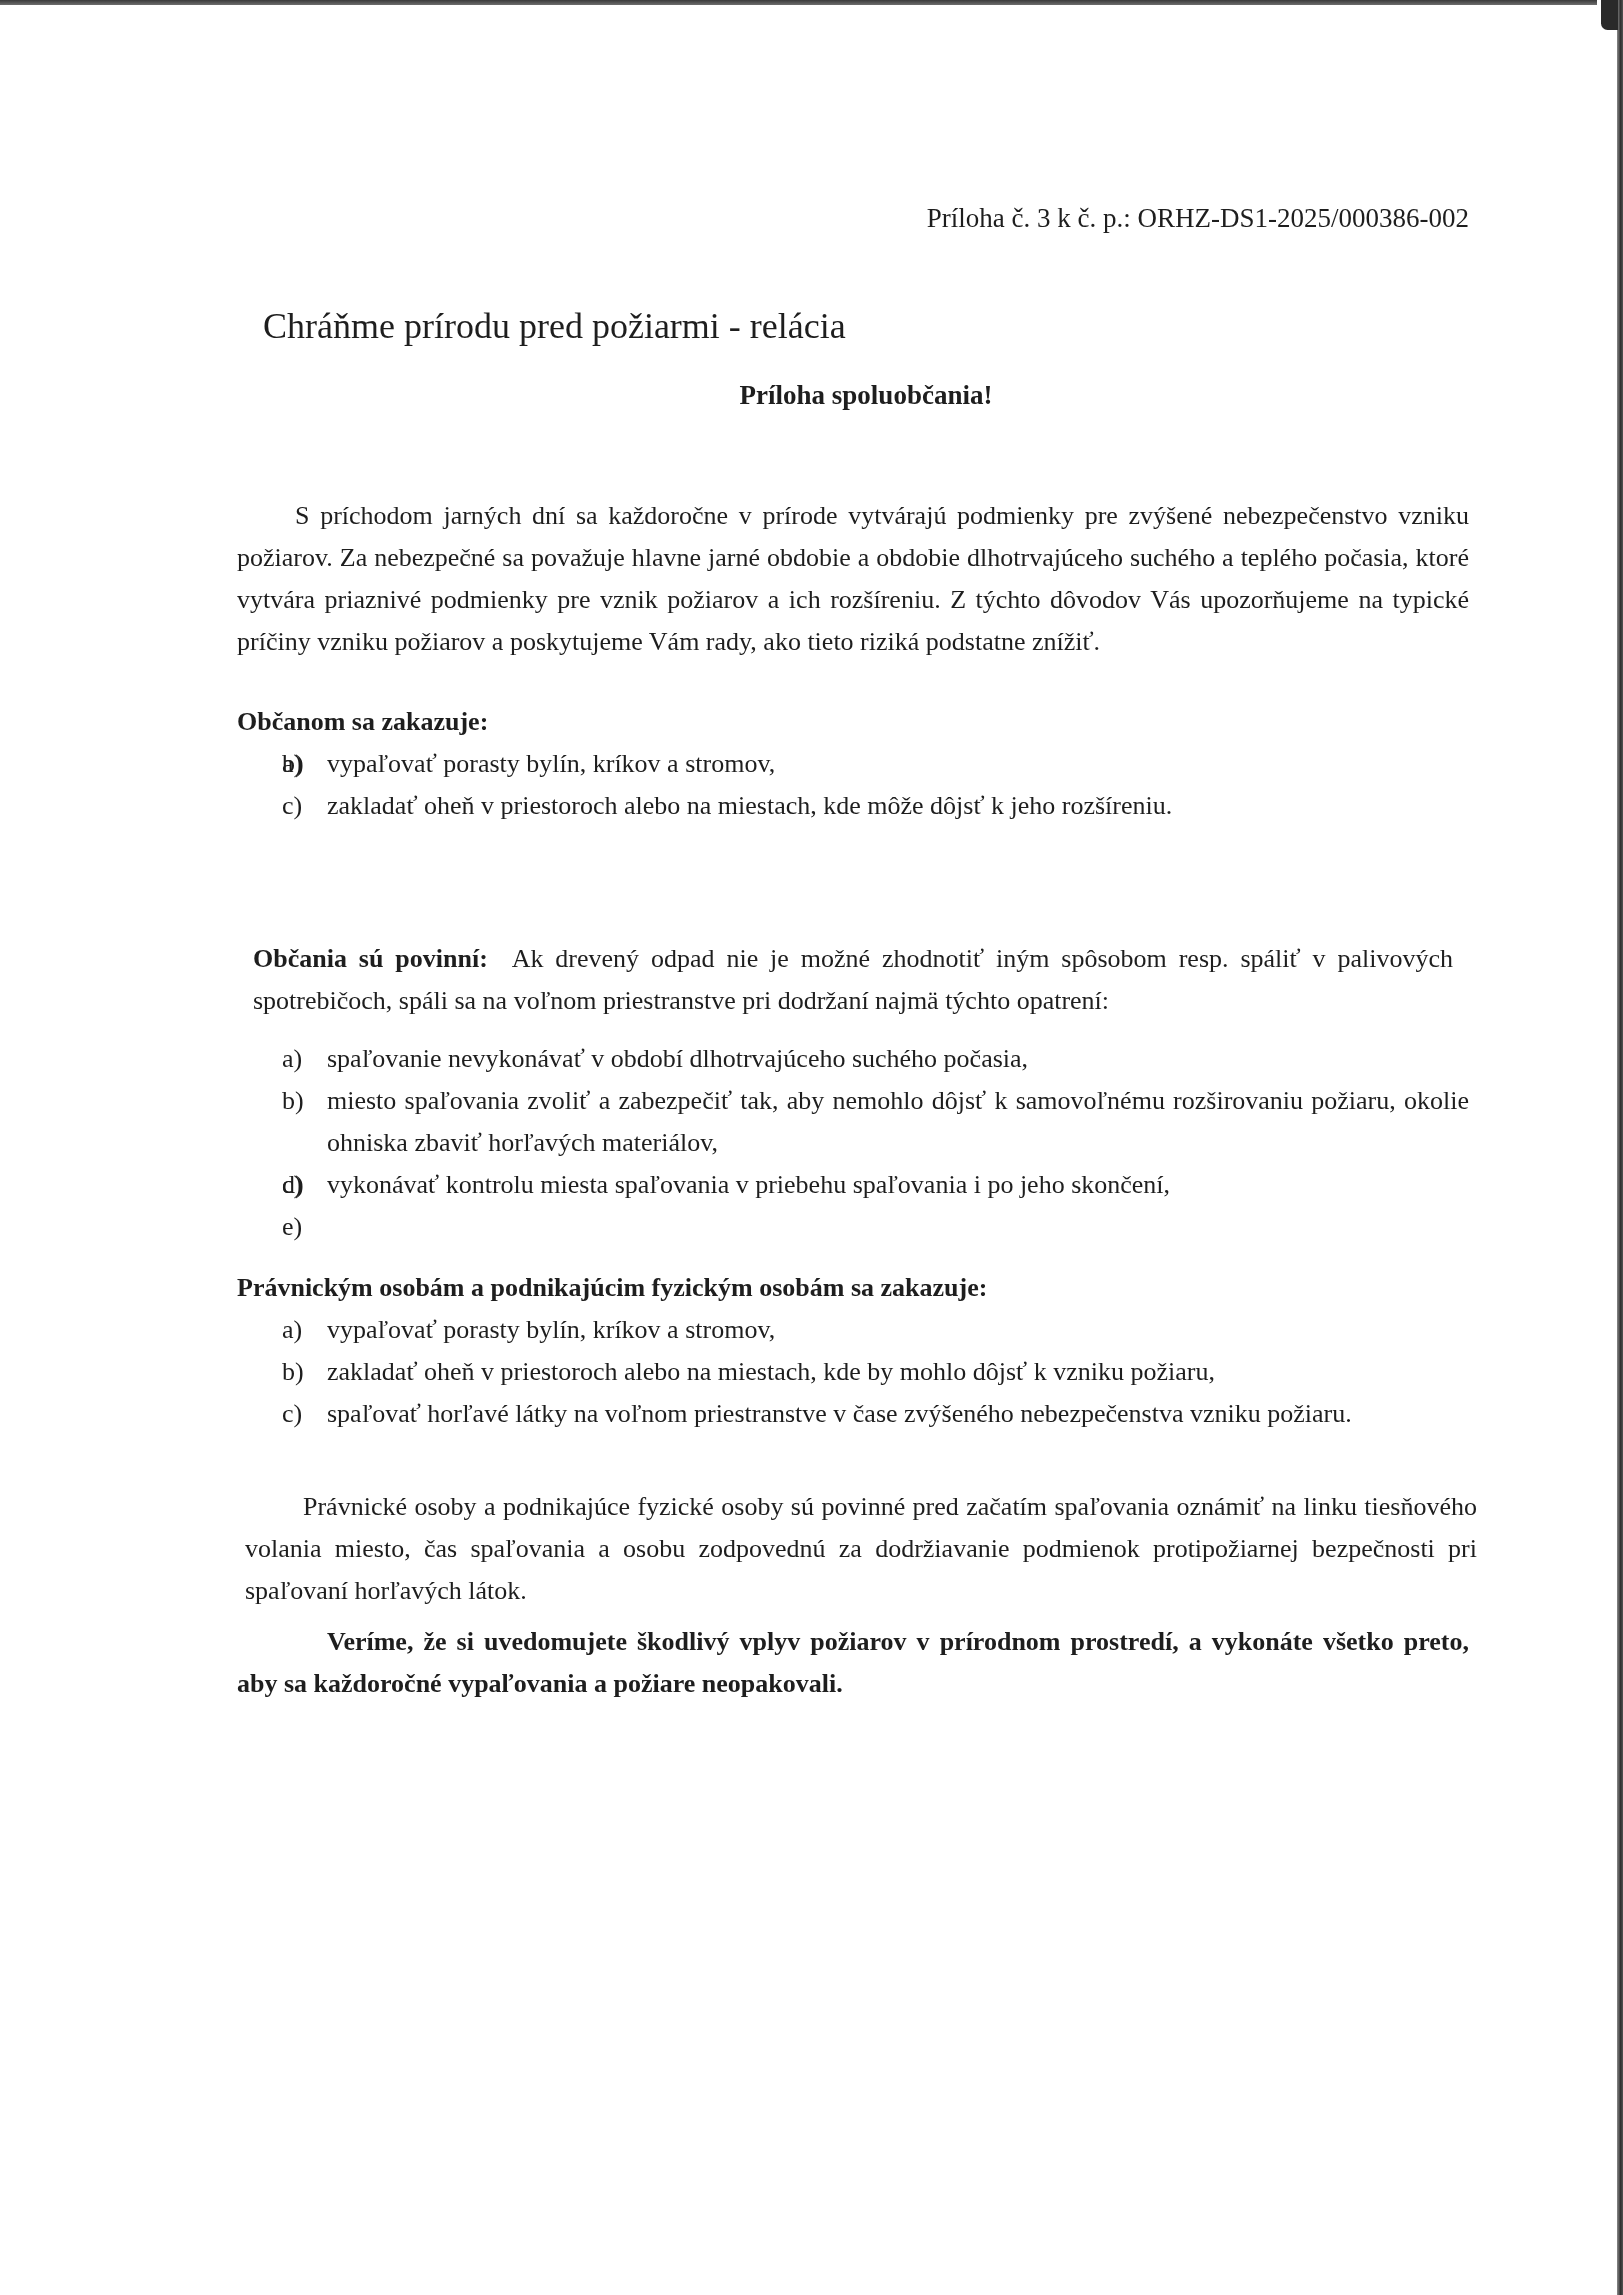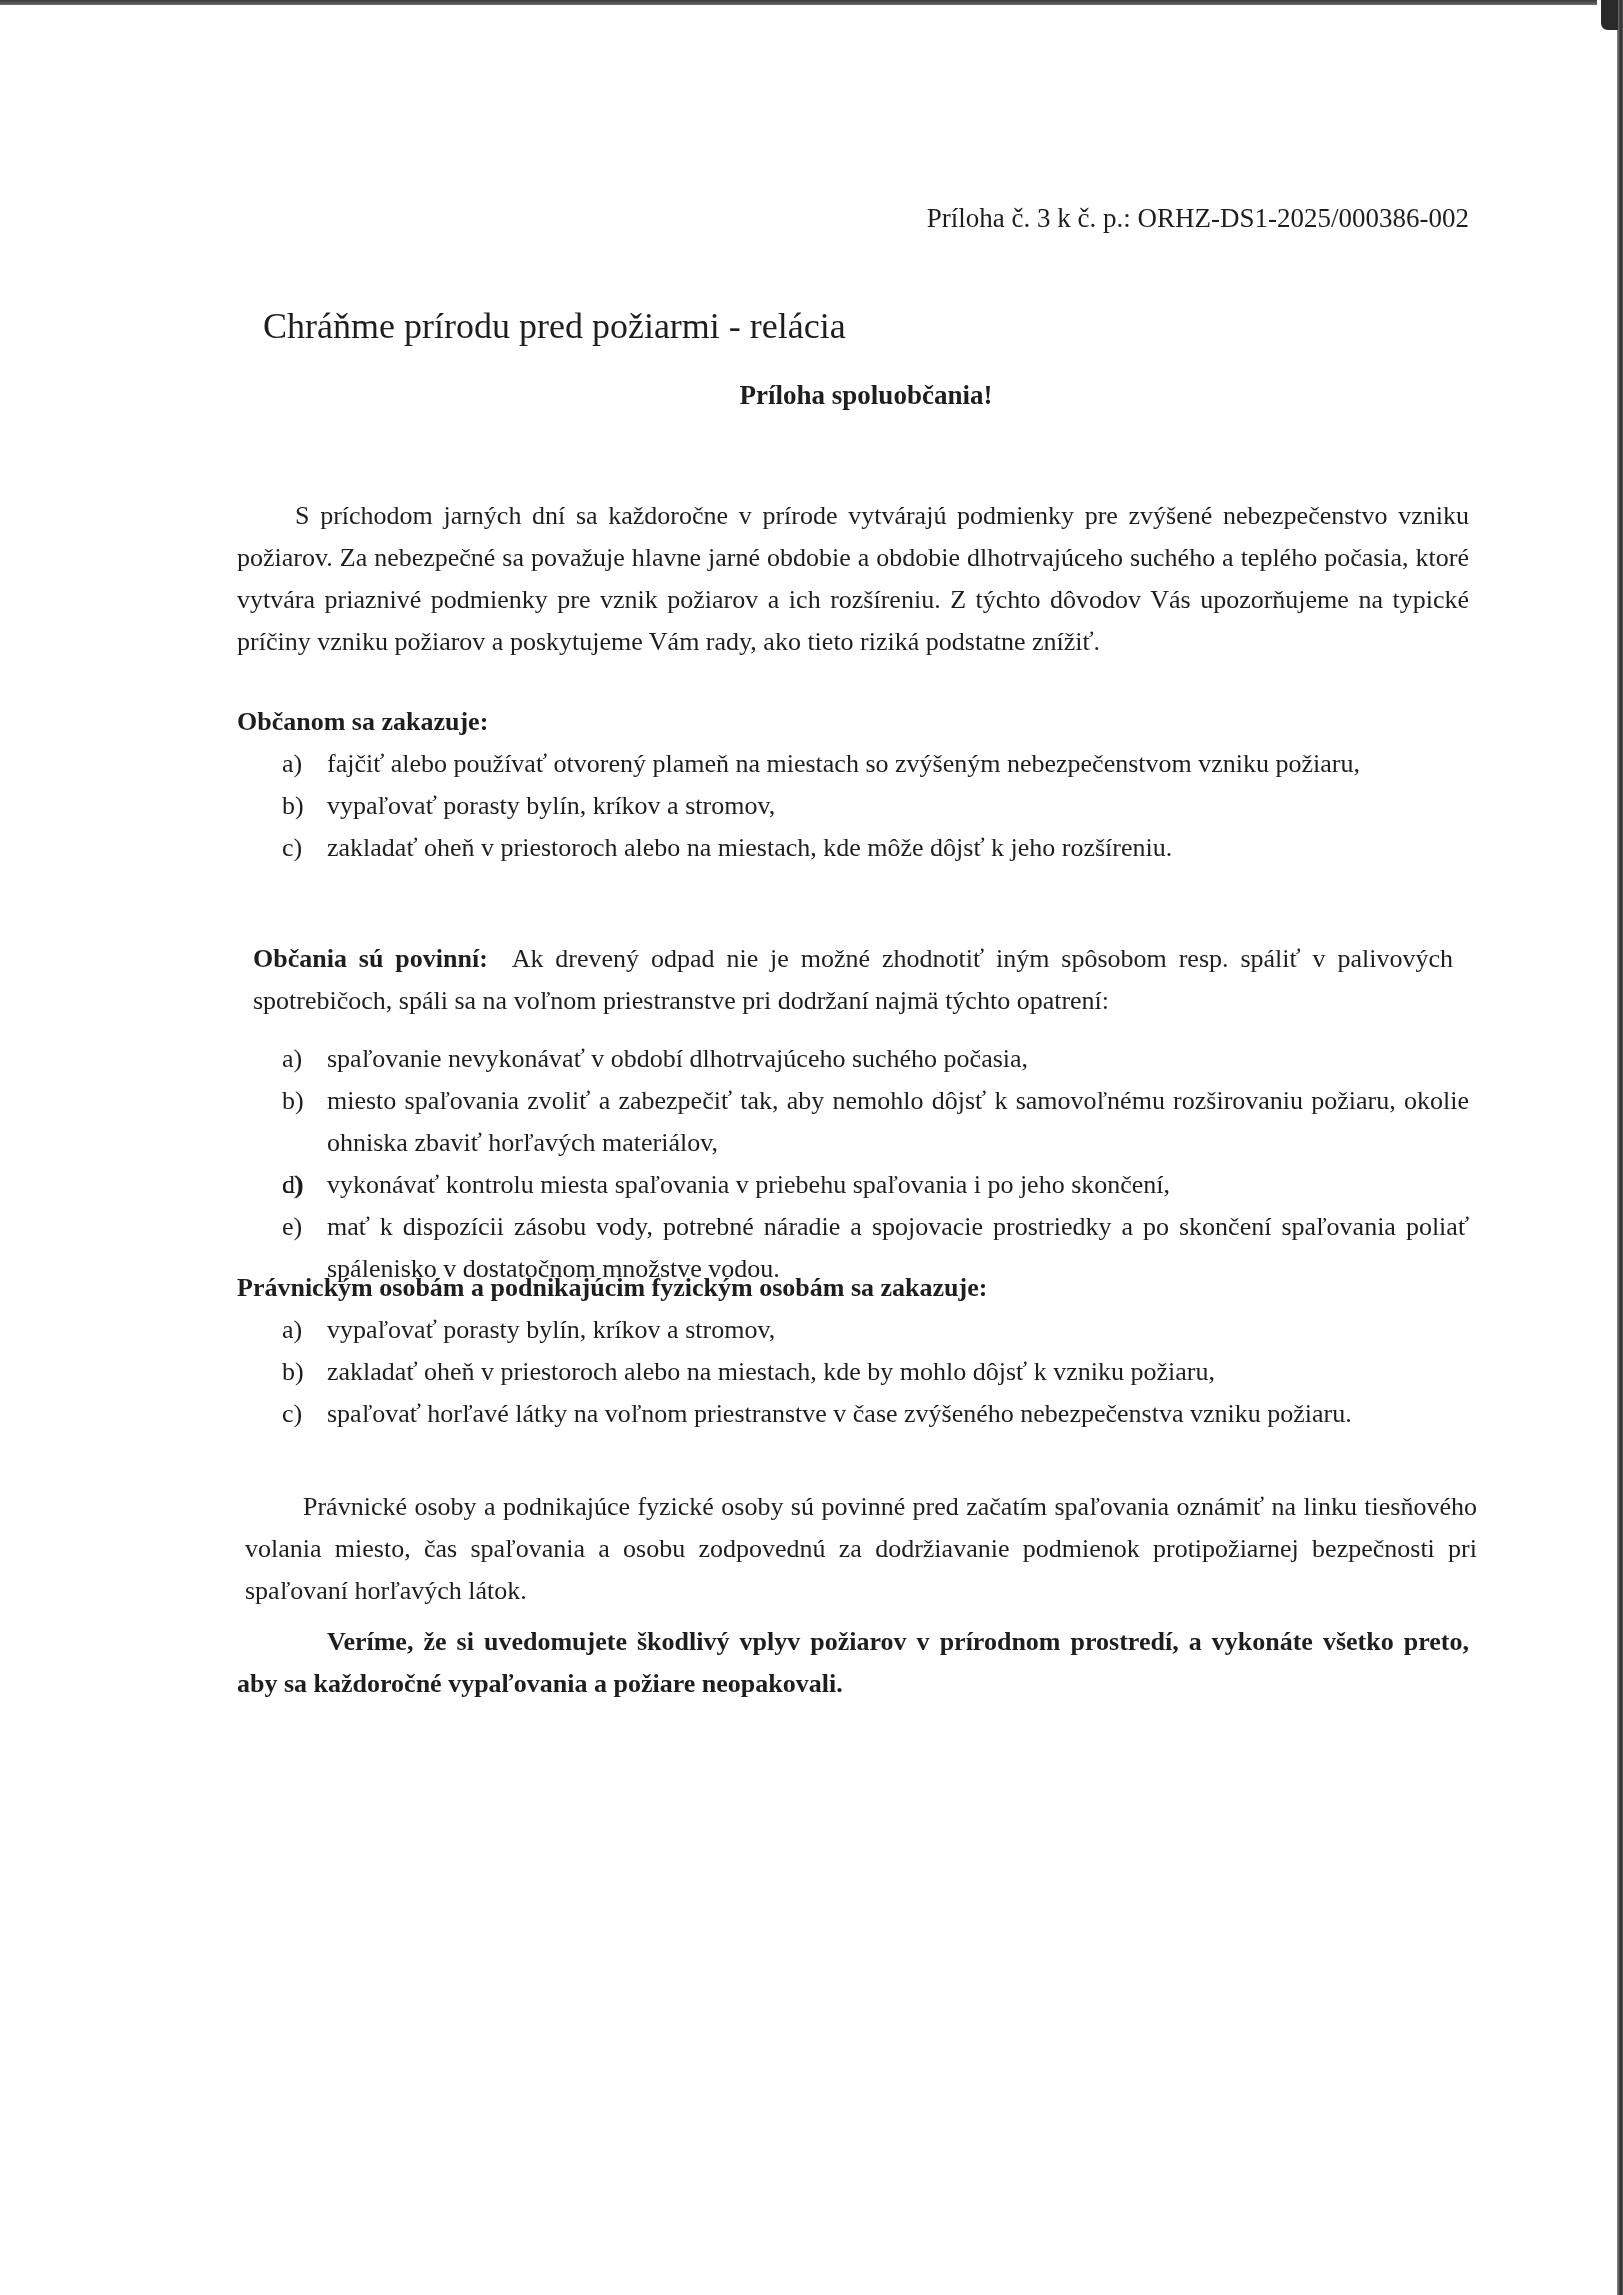--- a/index.html
+++ b/index.html
@@ -64,34 +64,34 @@
 
   <div class="title">Chráňme prírodu pred požiarmi - relácia</div>
 
   <div class="greeting">Príloha spoluobčania!</div>
 
   <p class="block just indent b-intro" style="margin:0">S príchodom jarných dní sa každoročne v prírode vytvárajú podmienky pre zvýšené nebezpečenstvo vzniku požiarov. Za nebezpečné sa považuje hlavne jarné obdobie a obdobie dlhotrvajúceho suchého a teplého počasia, ktoré vytvára priaznivé podmienky pre vznik požiarov a ich rozšíreniu. Z týchto dôvodov Vás upozorňujeme na typické príčiny vzniku požiarov a poskytujeme Vám rady, ako tieto riziká podstatne znížiť.</p>
 
   <div class="block b-citizens">
     <div class="heading">Občanom sa zakazuje:</div>
     <ol class="items">
-      <li><span class="lbl">a)</span><span>fajčiť alebo používať otvorený plameň na miestach so zvýšeným nebezpečenstvom vzniku požiaru,</span></li>
+      <li><span class="lbl">a)</span></li>
       <li><span class="lbl">b)</span><span>vypaľovať porasty bylín, kríkov a stromov,</span></li>
       <li><span class="lbl">c)</span><span>zakladať oheň v priestoroch alebo na miestach, kde môže dôjsť k jeho rozšíreniu.</span></li>
     </ol>
   </div>
 
   <div class="block b-duty">
     <p class="just" style="margin:16px"><span class="bold">Občania sú povinní:</span>&nbsp;&nbsp;<span>Ak drevený odpad nie je možné zhodnotiť iným spôsobom resp. spáliť v palivových spotrebičoch, spáli sa na voľnom priestranstve pri dodržaní najmä týchto opatrení:</span></p>
     <ol class="items">
       <li><span class="lbl">a)</span><span>spaľovanie nevykonávať v období dlhotrvajúceho suchého počasia,</span></li>
       <li class="just"><span class="lbl">b)</span><span>miesto spaľovania zvoliť a zabezpečiť tak, aby nemohlo dôjsť k samovoľnému rozširovaniu požiaru, okolie ohniska zbaviť horľavých materiálov,</span></li>
       <li><span class="lbl">c)</span></li>
       <li><span class="lbl">d)</span><span>vykonávať kontrolu miesta spaľovania v priebehu spaľovania i po jeho skončení,</span></li>
-      <li class="just"><span class="lbl">e)</span><span>mať k dispozícii zásobu vody, potrebné náradie a spojovacie prostriedky a po skončení spaľovania poliať spálenisko v dostatočnom množstve vodou.</span></li>
+      <li class="just"><span class="lbl">e)</span></li>
     </ol>
   </div>
 
   <div class="block b-legal">
     <div class="heading">Právnickým osobám a podnikajúcim fyzickým osobám sa zakazuje:</div>
     <ol class="items">
       <li><span class="lbl">a)</span><span>vypaľovať porasty bylín, kríkov a stromov,</span></li>
       <li><span class="lbl">b)</span><span>zakladať oheň v priestoroch alebo na miestach, kde by mohlo dôjsť k vzniku požiaru,</span></li>
       <li style="padding-right:59px"><span class="lbl">c)</span><span>spaľovať horľavé látky na voľnom priestranstve v čase zvýšeného nebezpečenstva vzniku požiaru.</span></li>
     </ol>

